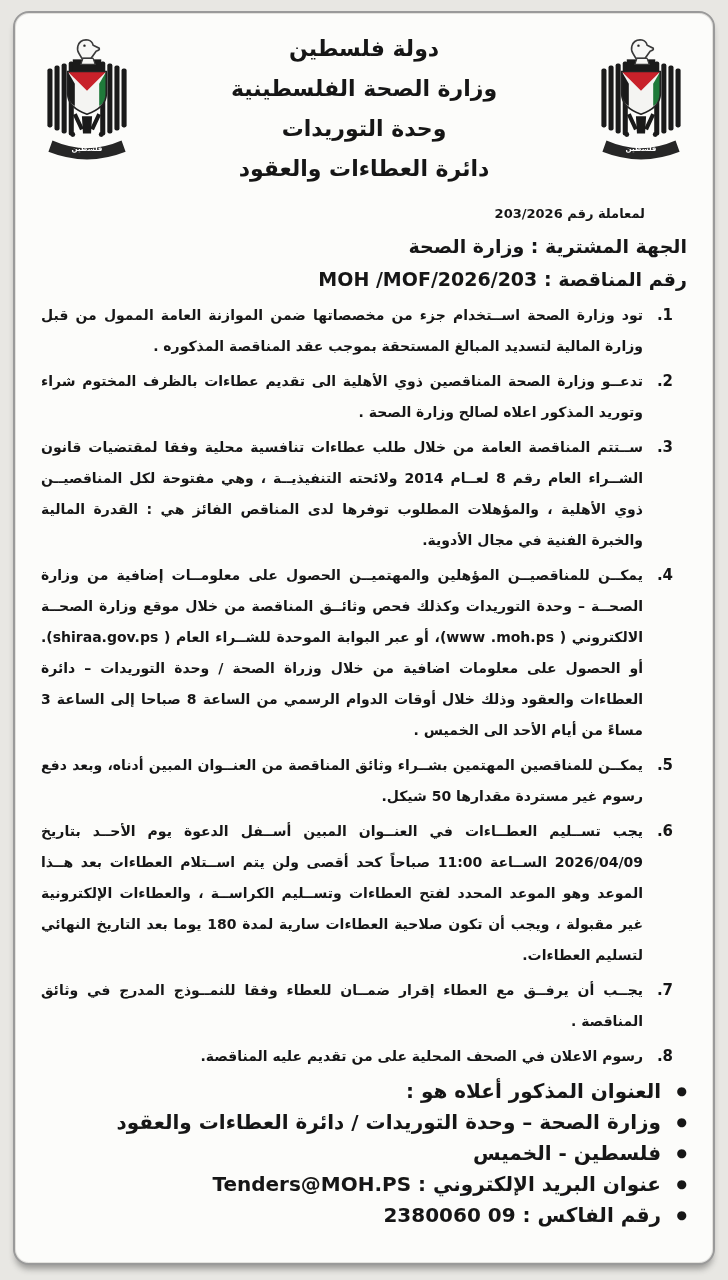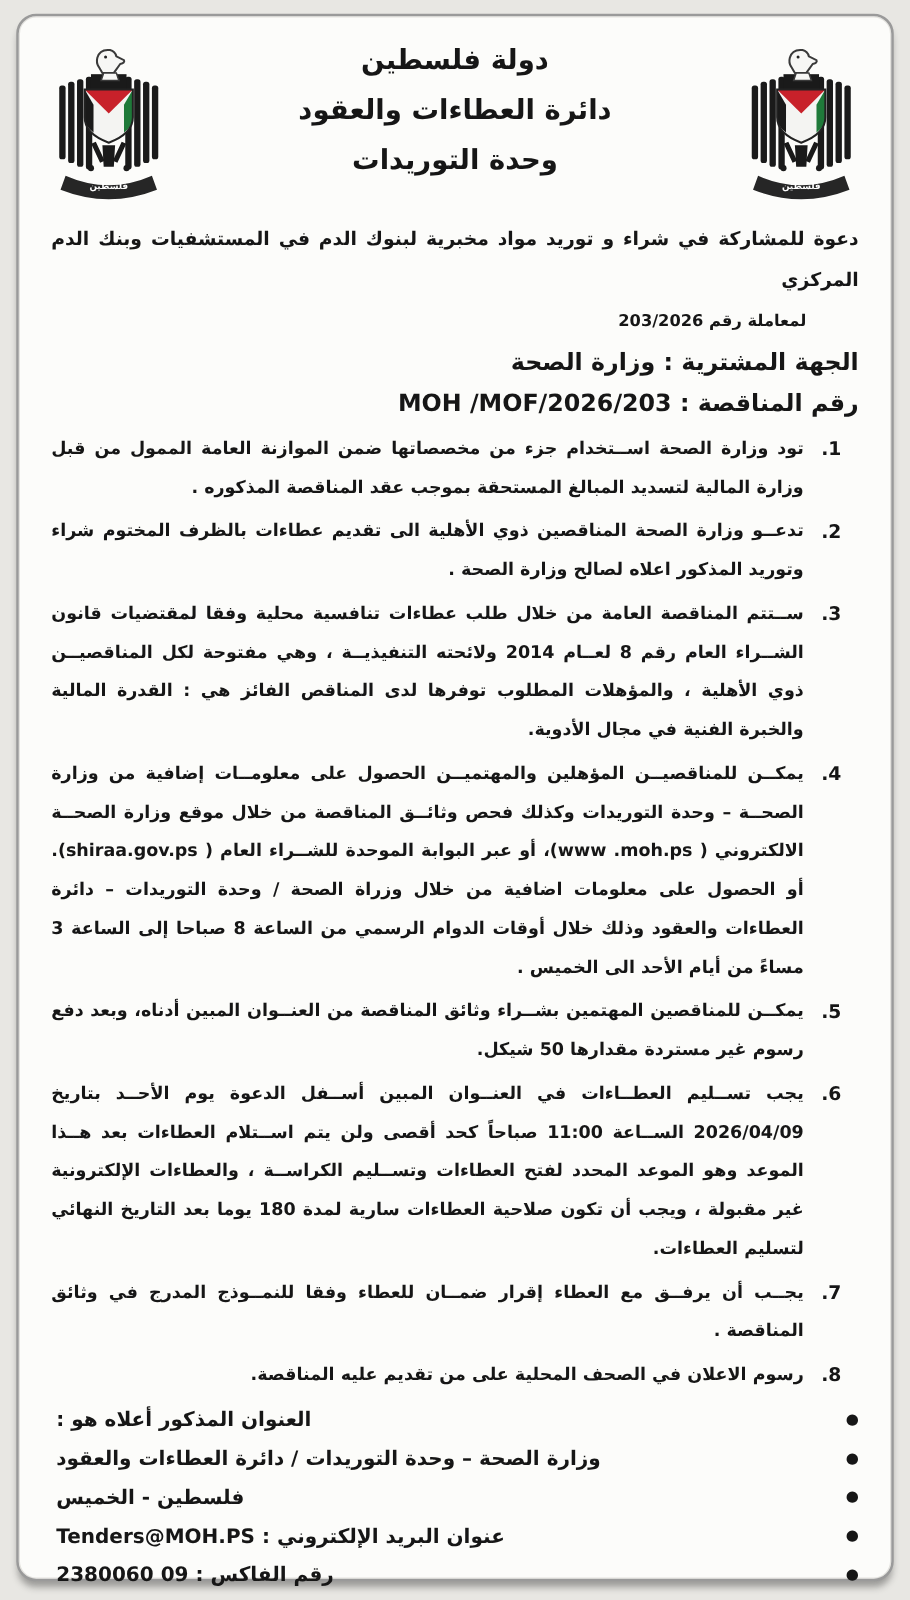--- a/index.html
+++ b/index.html
@@ -40,21 +40,21 @@
   .term-text{
     flex:1 1 auto;font-size:14px;line-height:31px;
     text-align:justify;text-align-last:right;
   }
   .contacts{margin-top:2px;}
   .contact{display:flex;margin-bottom:0;}
   .contact-marker{
     flex:0 0 26px;text-align:right;font-size:12px;line-height:31px;
   }
   .contact-text{
-    flex:1 1 auto;font-size:16px;line-height:31px;text-align:left;padding-left:4px;
+    flex:1 1 auto;font-size:20px;line-height:31px;text-align:right;padding-left:4px;
   }
 </style>
 </head>
 <body>
 
 <div class="card">
 
   <div class="header">
 
     <svg class="emblem" viewBox="0 0 90 128" width="92" height="130" aria-hidden="true">
@@ -85,22 +85,23 @@
       <path d="M33 76 l7 15 M57 76 l-7 15" stroke="#1a1a1a" stroke-width="4"></path>
       <circle cx="31" cy="96" r="2.4" fill="#1a1a1a"></circle>
       <circle cx="59" cy="96" r="2.4" fill="#1a1a1a"></circle>
 
       <path d="M11 102 q34 15 68 0 l4 11 q-38 15 -76 0 z" fill="#262626"></path>
       <text x="45" y="112.5" font-size="7" fill="#ffffff" text-anchor="middle">فلسطين</text>
     </svg>
 
     <div class="titles">
       <div class="title-line">دولة فلسطين</div>
+      <div class="title-line">وزارة الصحة الفلسطينية</div>
+      <div class="title-line">وحدة التوريدات</div>
       <div class="title-line">دائرة العطاءات والعقود</div>
-      <div class="title-line">وحدة التوريدات</div>
     </div>
 
     <svg class="emblem" viewBox="0 0 90 128" width="92" height="130" aria-hidden="true">
       <g fill="#1a1a1a">
         <rect x="6" y="31" width="5" height="58" rx="2"></rect>
         <rect x="13" y="28" width="5" height="64" rx="2"></rect>
         <rect x="20" y="26" width="5" height="69" rx="2"></rect>
         <rect x="27" y="24" width="5" height="73" rx="2"></rect>
         <rect x="79" y="31" width="5" height="58" rx="2"></rect>
         <rect x="72" y="28" width="5" height="64" rx="2"></rect>
@@ -119,21 +120,20 @@
       <path d="M40 78 h10 l-1 17 h-8 z" fill="#1a1a1a"></path>
       <path d="M33 76 l7 15 M57 76 l-7 15" stroke="#1a1a1a" stroke-width="4"></path>
       <circle cx="31" cy="96" r="2.4" fill="#1a1a1a"></circle>
       <circle cx="59" cy="96" r="2.4" fill="#1a1a1a"></circle>
       <path d="M11 102 q34 15 68 0 l4 11 q-38 15 -76 0 z" fill="#262626"></path>
       <text x="45" y="112.5" font-size="7" fill="#ffffff" text-anchor="middle">فلسطين</text>
     </svg>
   </div>
 
   <div class="intro">
-    <div class="intro-line1">دعوة للمشاركة في شراء و توريد مواد مخبرية لبنوك الدم في المستشفيات وبنك الدم المركزي</div>
     <div class="intro-line2">لمعاملة رقم 203/2026</div>
   </div>
 
   <div class="meta-line">الجهة المشترية : وزارة الصحة</div>
   <div class="meta-line">رقم المناقصة : MOH /MOF/2026/203</div>
 
   <div class="terms">
     <div class="term">
       <div class="term-marker">.1</div>
       <div class="term-text">تود وزارة الصحة اســتخدام جزء من مخصصاتها ضمن الموازنة العامة الممول من قبل وزارة المالية لتسديد المبالغ المستحقة بموجب عقد المناقصة المذكوره .</div>

